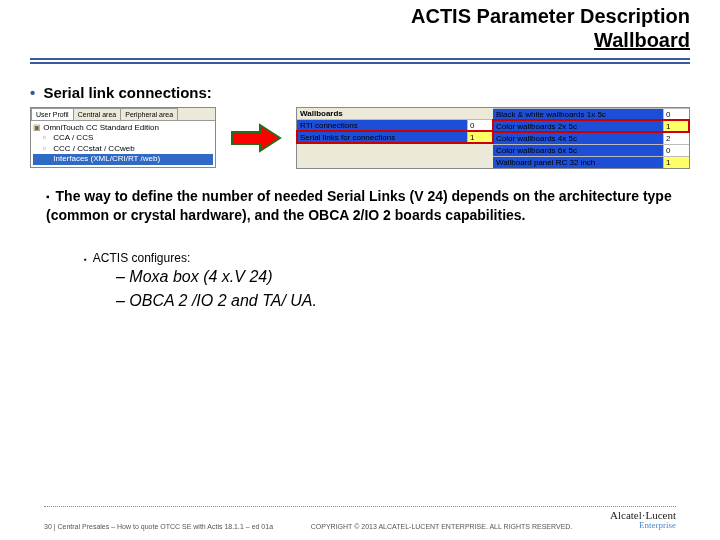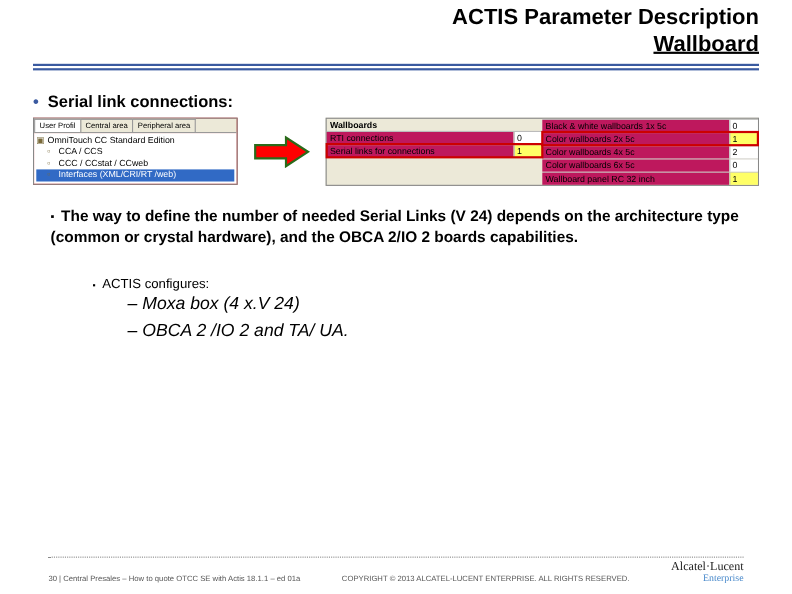--- a/index.html
+++ b/index.html
@@ -40,21 +40,21 @@
   .bullet-main .dot { color: #3a5aa0; margin-right: 4px; }
   .screenshot-row {
     display: flex;
     align-items: flex-start;
     gap: 10px;
     padding: 0 30px;
   }
   .mini-window {
     border: 1px solid #888;
     width: 186px;
-    background: #b91c1c;
+    background: #bef264;
     font-size: 8px;
   }
   .tabs {
     display: flex;
     background: #ece9d8;
     border-bottom: 1px solid #999;
   }
   .tab {
     padding: 2px 4px;
     border: 1px solid #999;
@@ -101,21 +101,21 @@
     display: flex;
     border-top: 1px solid #bbb;
   }
   .param-row.hl {
     outline: 2px solid #cc0000;
     outline-offset: -1px;
     position: relative;
     z-index: 2;
   }
   .param-row.yel .pval { background: #ffff66; }
-  .plabel { flex: 1; padding: 1px 3px; background: #be185d; white-space: nowrap; overflow: hidden; }
+  .plabel { flex: 1; padding: 1px 3px; background: #1d4ed8; white-space: nowrap; overflow: hidden; }
   .pval { width: 26px; padding: 1px 2px; background: #fff; border-left: 1px solid #bbb; text-align: left; }
   .body-bullets { padding: 18px 46px 0 46px; font-size: 14px; }
   .body-bullets .sq { color: #000; margin-right: 6px; font-size: 10px; vertical-align: 1px; }
   .body-bullets p { margin: 0 0 26px 0; font-weight: bold; line-height: 1.35; }
   .sub-bullets { padding: 0 0 0 38px; font-size: 12px; font-weight: normal; }
   .sub-bullets .sq2 { font-size: 8px; margin-right: 6px; }
   .dash-list { padding-left: 32px; font-size: 16px; line-height: 1.5; font-style: italic; }
   .footer {
     position: absolute;
     bottom: 10px;

